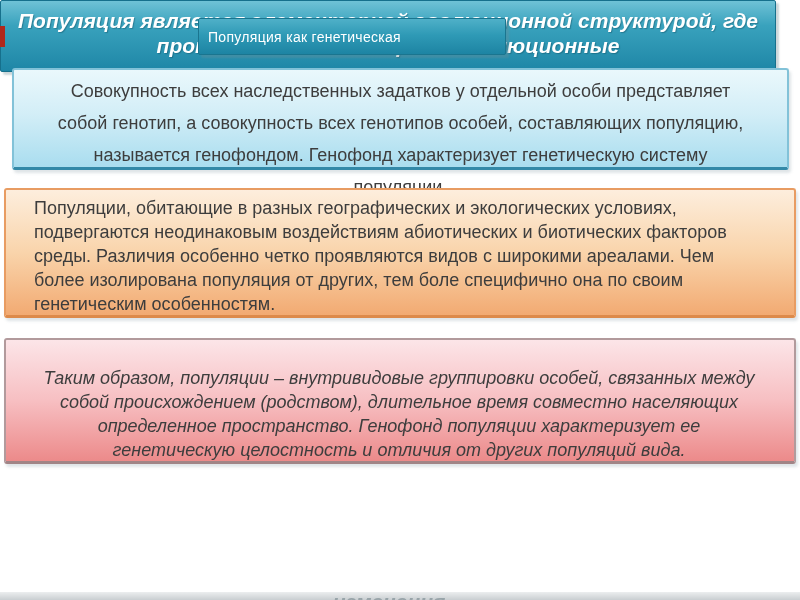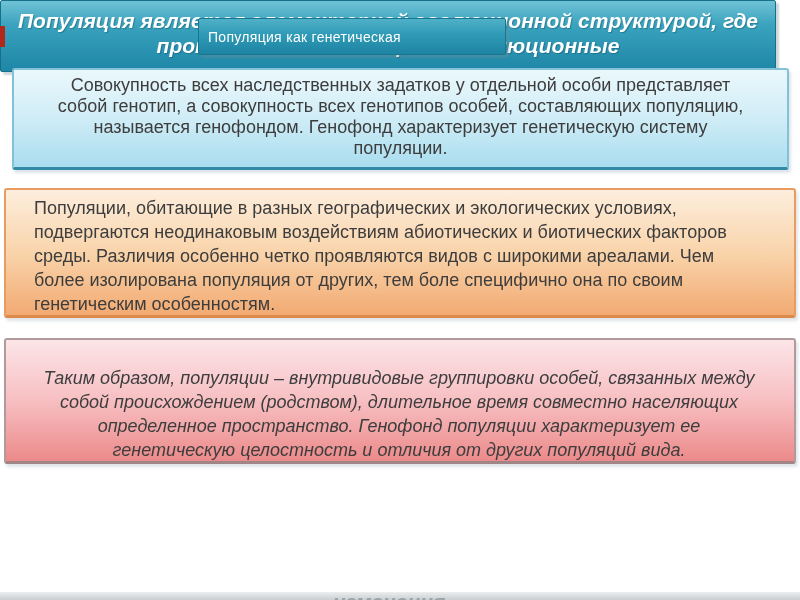--- a/index.html
+++ b/index.html
@@ -35,21 +35,21 @@
   .textbox{
     position:absolute;box-sizing:border-box;border-radius:3px;
     color:#3d3d3d;font-size:18px;white-space:pre-line;
     box-shadow:2px 3px 3px rgba(150,165,175,0.30);
     z-index:4;
   }
   .box-blue{
     left:12px;top:68px;width:777px;height:102px;
     background:linear-gradient(to bottom,#eaf8fc 0%,#d3eef7 45%,#a9ddef 100%);
     border:2px solid #82c2d8;border-bottom:3px solid #3389a8;
-    text-align:center;line-height:21px;padding:5px 14px;
+    text-align:center;line-height:32px;padding:5px 14px;
   }
   .box-tan{
     left:4px;top:188px;width:792px;height:130px;
     background:linear-gradient(to bottom,#fdeedd 0%,#f9d4ab 50%,#f2aa72 100%);
     border:2px solid #e89c62;border-bottom:3px solid #dd8a4a;
     text-align:left;line-height:24px;padding:6px 20px 6px 28px;
   }
   .box-pink{
     left:4px;top:338px;width:792px;height:126px;
     background:linear-gradient(to bottom,#fce5e8 0%,#f7bfc2 50%,#ec8a8a 100%);

